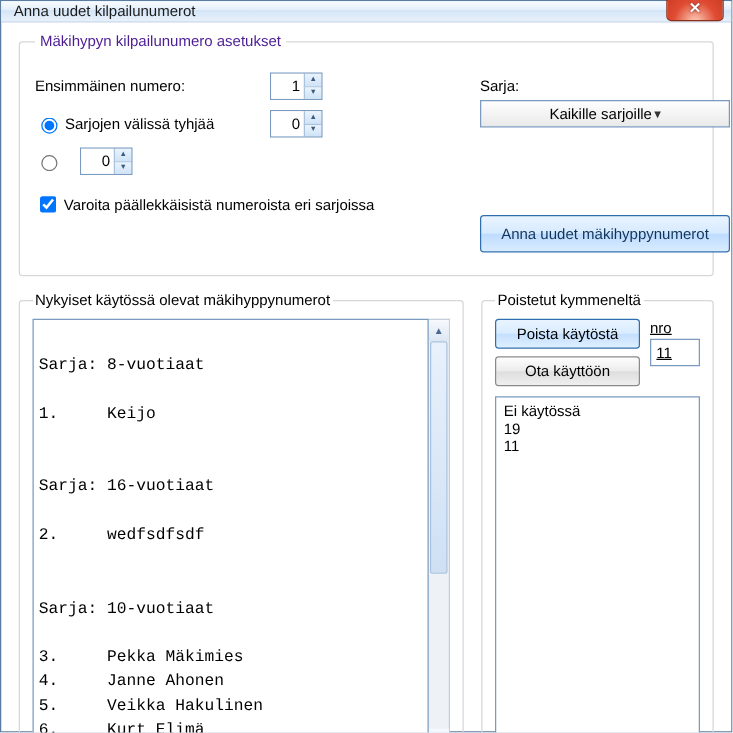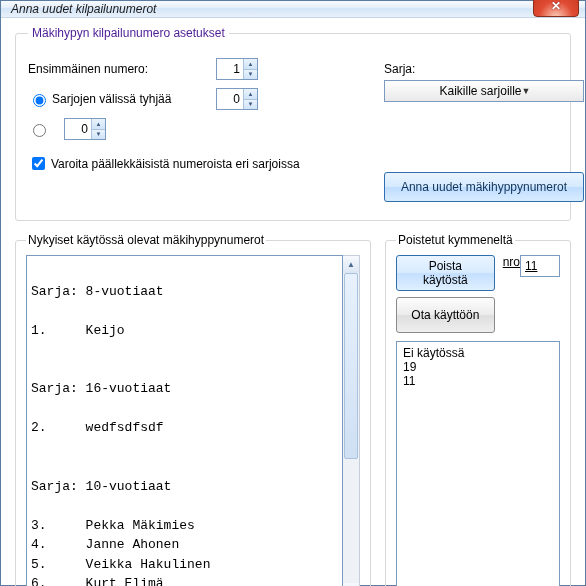--- a/index.html
+++ b/index.html
@@ -1,19 +1,19 @@
 <!DOCTYPE html>
 <html><head>
 <meta charset="utf-8">
 <style>
   * { box-sizing: border-box; font-family: 'Segoe UI', Tahoma, sans-serif; font-size: 12px; }
   body { margin: 0; background: #d7e4f2; width: 586px; height: 586px; overflow: hidden; }
   .window { width: 586px; height: 586px; background: #fff; border: 1px solid #5a7ca0; position: relative; display: flex; flex-direction: column; }
   .titlebar { height: 30px; background: linear-gradient(#f7fbff, #e3eefb 45%, #d4e5f7 46%, #e8f1fb); display: flex; align-items: center; justify-content: space-between; padding-left: 10px; border-bottom: 1px solid #c6d6e9; }
-  .titlebar-title { color: #1a1a1a; font-style: italic; }
+  .titlebar-title { color: #1a1a1a; }
   .close-btn { width: 46px; height: 22px; margin-right: 6px; margin-top: -6px; background: radial-gradient(circle at 50% 110%, #f8b9a4 10%, #e04b33 55%, #c83a22); border: 1px solid #8b2e1b; border-radius: 0 0 4px 4px; color: #fff; display:flex; align-items:center; justify-content:center; font-weight:bold; font-size:13px; text-shadow: 0 0 2px #600; cursor:pointer; }
   .body { flex:1; padding: 8px 14px 8px 14px; display:flex; flex-direction:column; }
   fieldset.settings { border: 1px solid #d7d7d7; border-radius: 3px; padding: 10px 12px 12px 12px; margin: 0; }
   fieldset.settings legend { padding: 0 4px; color: #4c1d95; margin-top: 45px; }
   .row { display:flex; margin-top: 8px; }
   .left-col { width: 320px; }
   .label { color: #000; }
   .spinner { width: 42px; height: 22px; border: 1px solid #7a9ac0; background:#fff; display:inline-flex; align-items:stretch; }
   .spinner input { width: 26px; border:none; text-align:right; padding-right:3px; font-size:12px; }
   .spin-btns { width:14px; display:flex; flex-direction:column; }
@@ -29,28 +29,28 @@
   .lower { display:flex; gap: 14px; margin-top: 12px; flex:1; min-height:0; }
   fieldset.plain { border:1px solid #d7d7d7; border-radius:3px; padding: 8px 10px 10px 10px; margin:0; display:flex; flex-direction:column; }
   .left-panel { flex:1; }
   .right-panel { width: 186px; }
   .listing { flex:1; border:1px solid #7a9ac0; background:#fff; overflow:auto; font-family: 'Courier New', monospace; font-size: 13px; padding: 6px 4px; line-height: 1.5; white-space: pre; position:relative; }
   .listing-wrap { display:flex; flex:1; }
   .scrollbar { width:17px; background:#eef1f6; border:1px solid #c6cedb; border-left:none; display:flex; flex-direction:column; }
   .scrollbar .arr { height:17px; background: linear-gradient(#f6f9fe,#dce6f3); display:flex; align-items:center; justify-content:center; font-size:8px; color:#4a6a90; cursor:pointer; }
   .scrollbar .track { flex:1; position:relative; }
   .scrollbar .thumb { position:absolute; top:0; left:1px; right:1px; height:60%; background: linear-gradient(#e8f1fc,#cfe0f4); border:1px solid #a9c2de; border-radius:2px; cursor:pointer; }
-  .sm-btn { height:36px; border:1px solid #8a8a8a; border-radius:3px; background: linear-gradient(#fdfdfd,#ececec 48%,#dedede 52%,#efefef); cursor:pointer; display:flex; align-items:center; justify-content:center; padding: 0 8px; text-align: center; }
+  .sm-btn { height:24px; border:1px solid #8a8a8a; border-radius:3px; background: linear-gradient(#fdfdfd,#ececec 48%,#dedede 52%,#efefef); cursor:pointer; display:flex; align-items:center; justify-content:center; padding: 0 8px; }
   .sm-btn.active { border:1px solid #2f6fb0; background: linear-gradient(#eaf4ff,#d8ecff 48%,#c4dfff 52%,#dff0ff); }
   .right-top { display:flex; gap:8px; align-items:flex-start; }
   .right-top-col { display:flex; flex-direction:column; gap:6px; flex:1; }
   .nro-input { width: 40px; height:22px; border:1px solid #7a9ac0; padding: 0 4px; }
   .removed-list { margin-top:8px; flex:1; border:1px solid #7a9ac0; background:#fff; padding:4px 6px; font-size:12px; overflow:auto; }
   .nro-label { font-size:12px; margin-bottom:2px; display:block; }
-  .nro-block { display:flex; align-items:flex-start;text-decoration:underline; }
+  .nro-block { display:flex; flex-direction:column; align-items:flex-start;text-decoration:underline; }
 </style>
 </head>
 <body>
 
 <div class="window">
   <div class="titlebar">
     <span class="titlebar-title">Anna uudet kilpailunumerot</span>
     <div class="close-btn">
       <span>✕</span>
     </div>

